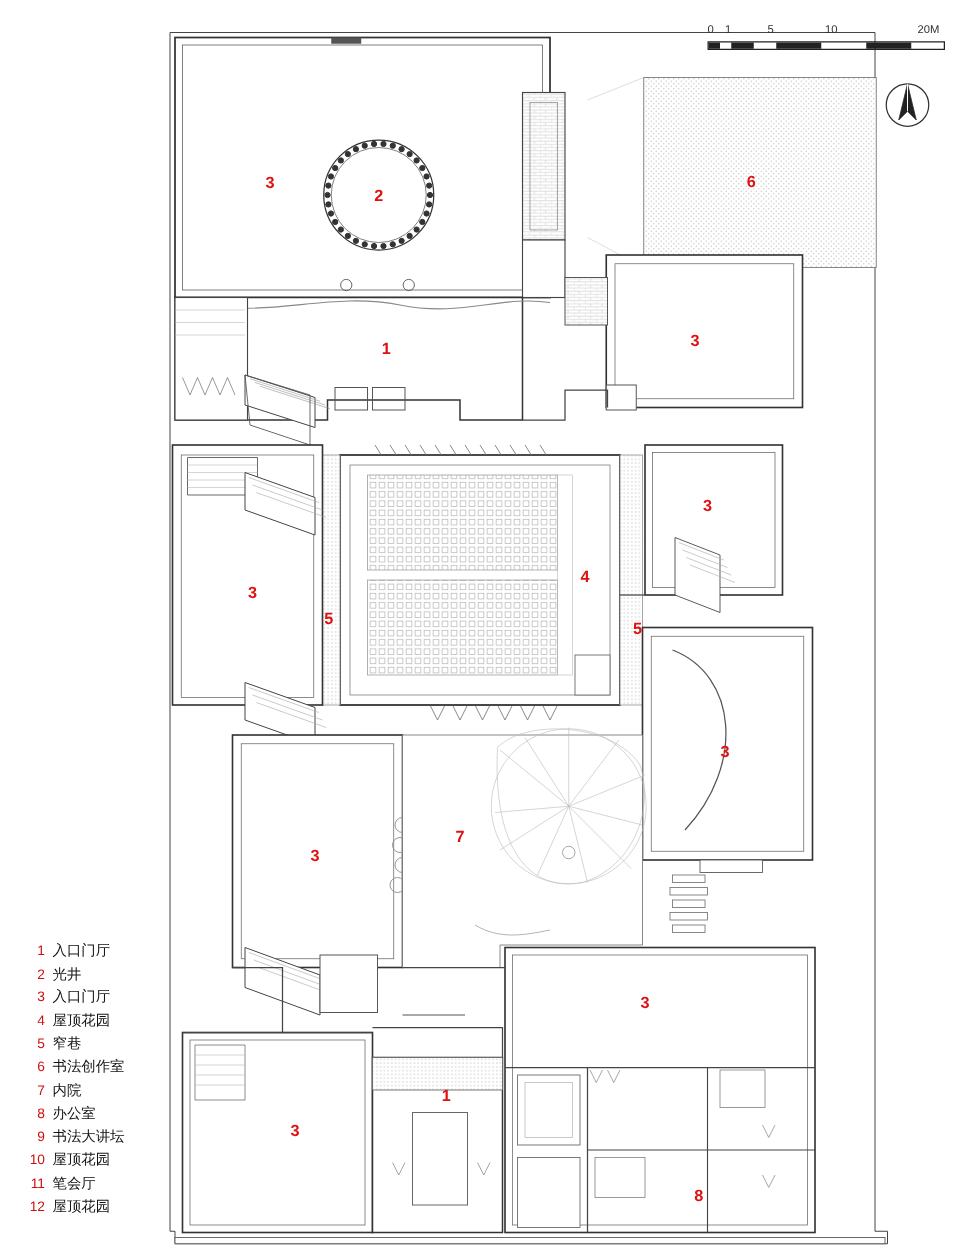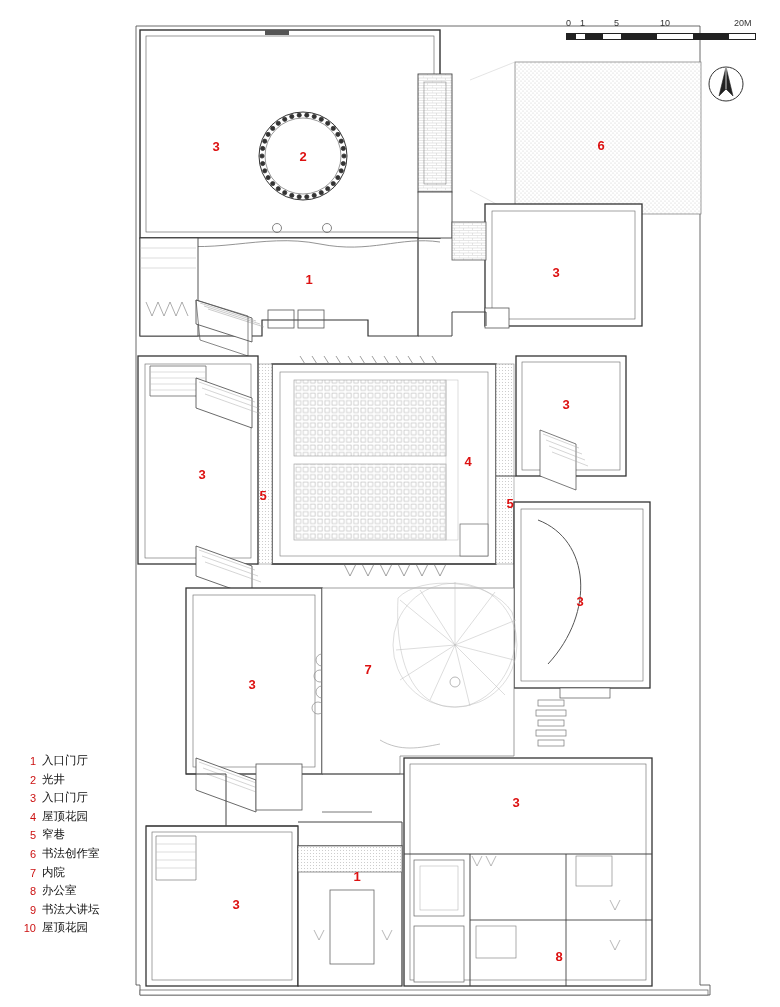--- a/index.html
+++ b/index.html
@@ -20,21 +20,21 @@
   .sb-1{left:14px;}
   .sb-5{left:48px;}
   .sb-10{left:94px;}
   .sb-20{left:168px;}
   .scalebar{position:relative;height:7px;margin-top:3px;border:1px solid #222;box-sizing:border-box;}
   .scalebar i{position:absolute;top:0;bottom:0;background:#222;display:block;}
   
   .legend{position:absolute;left:18px;top:752px;width:180px;font-size:11.5px;line-height:18.6px;}
   .legend-row{display:flex;align-items:flex-start;height:18.6px;}
   .legend-num{color:#cc1111;width:18px;text-align:right;margin-right:6px;flex:0 0 18px;font-size:11px;}
-  .legend-label{color:#111;white-space:nowrap;font-family:Liberation Mono, monospace;}
+  .legend-label{color:#111;white-space:nowrap;}
   
   .rn{position:absolute;color:#dd1111;font-size:13px;font-weight:bold;transform:translate(-50%,-50%);}
   
   .compass{position:absolute;left:706px;top:62px;width:40px;height:46px;}
 </style>
 </head>
 <body>
 
 <svg id="plan" viewBox="0 0 780 1007">
   <defs>
@@ -330,20 +330,28 @@
     <span class="legend-label">办公室</span>
   </div>
   <div class="legend-row">
     <span class="legend-num">9</span>
     <span class="legend-label">书法大讲坛</span>
   </div>
   <div class="legend-row">
     <span class="legend-num">10</span>
     <span class="legend-label">屋顶花园</span>
   </div>
+  <div class="legend-row">
+    <span class="legend-num">11</span>
+    <span class="legend-label">笔会厅</span>
+  </div>
+  <div class="legend-row">
+    <span class="legend-num">12</span>
+    <span class="legend-label">屋顶花园</span>
+  </div>
 </div>
 
 <div id="room-numbers">
     <div class="rn" style="left: 216px; top: 146px; color: rgb(221, 17, 17);">3</div>
     <div class="rn" style="left: 303px; top: 156px; color: rgb(221, 17, 17);">2</div>
     <div class="rn" style="left: 309px; top: 279px; color: rgb(221, 17, 17);">1</div>
     <div class="rn" style="left: 601px; top: 145px; color: rgb(221, 17, 17);">6</div>
     <div class="rn" style="left: 556px; top: 272px; color: rgb(221, 17, 17);">3</div>
     <div class="rn" style="left: 566px; top: 404px; color: rgb(221, 17, 17);">3</div>
     <div class="rn" style="left: 202px; top: 474px; color: rgb(221, 17, 17);">3</div>

